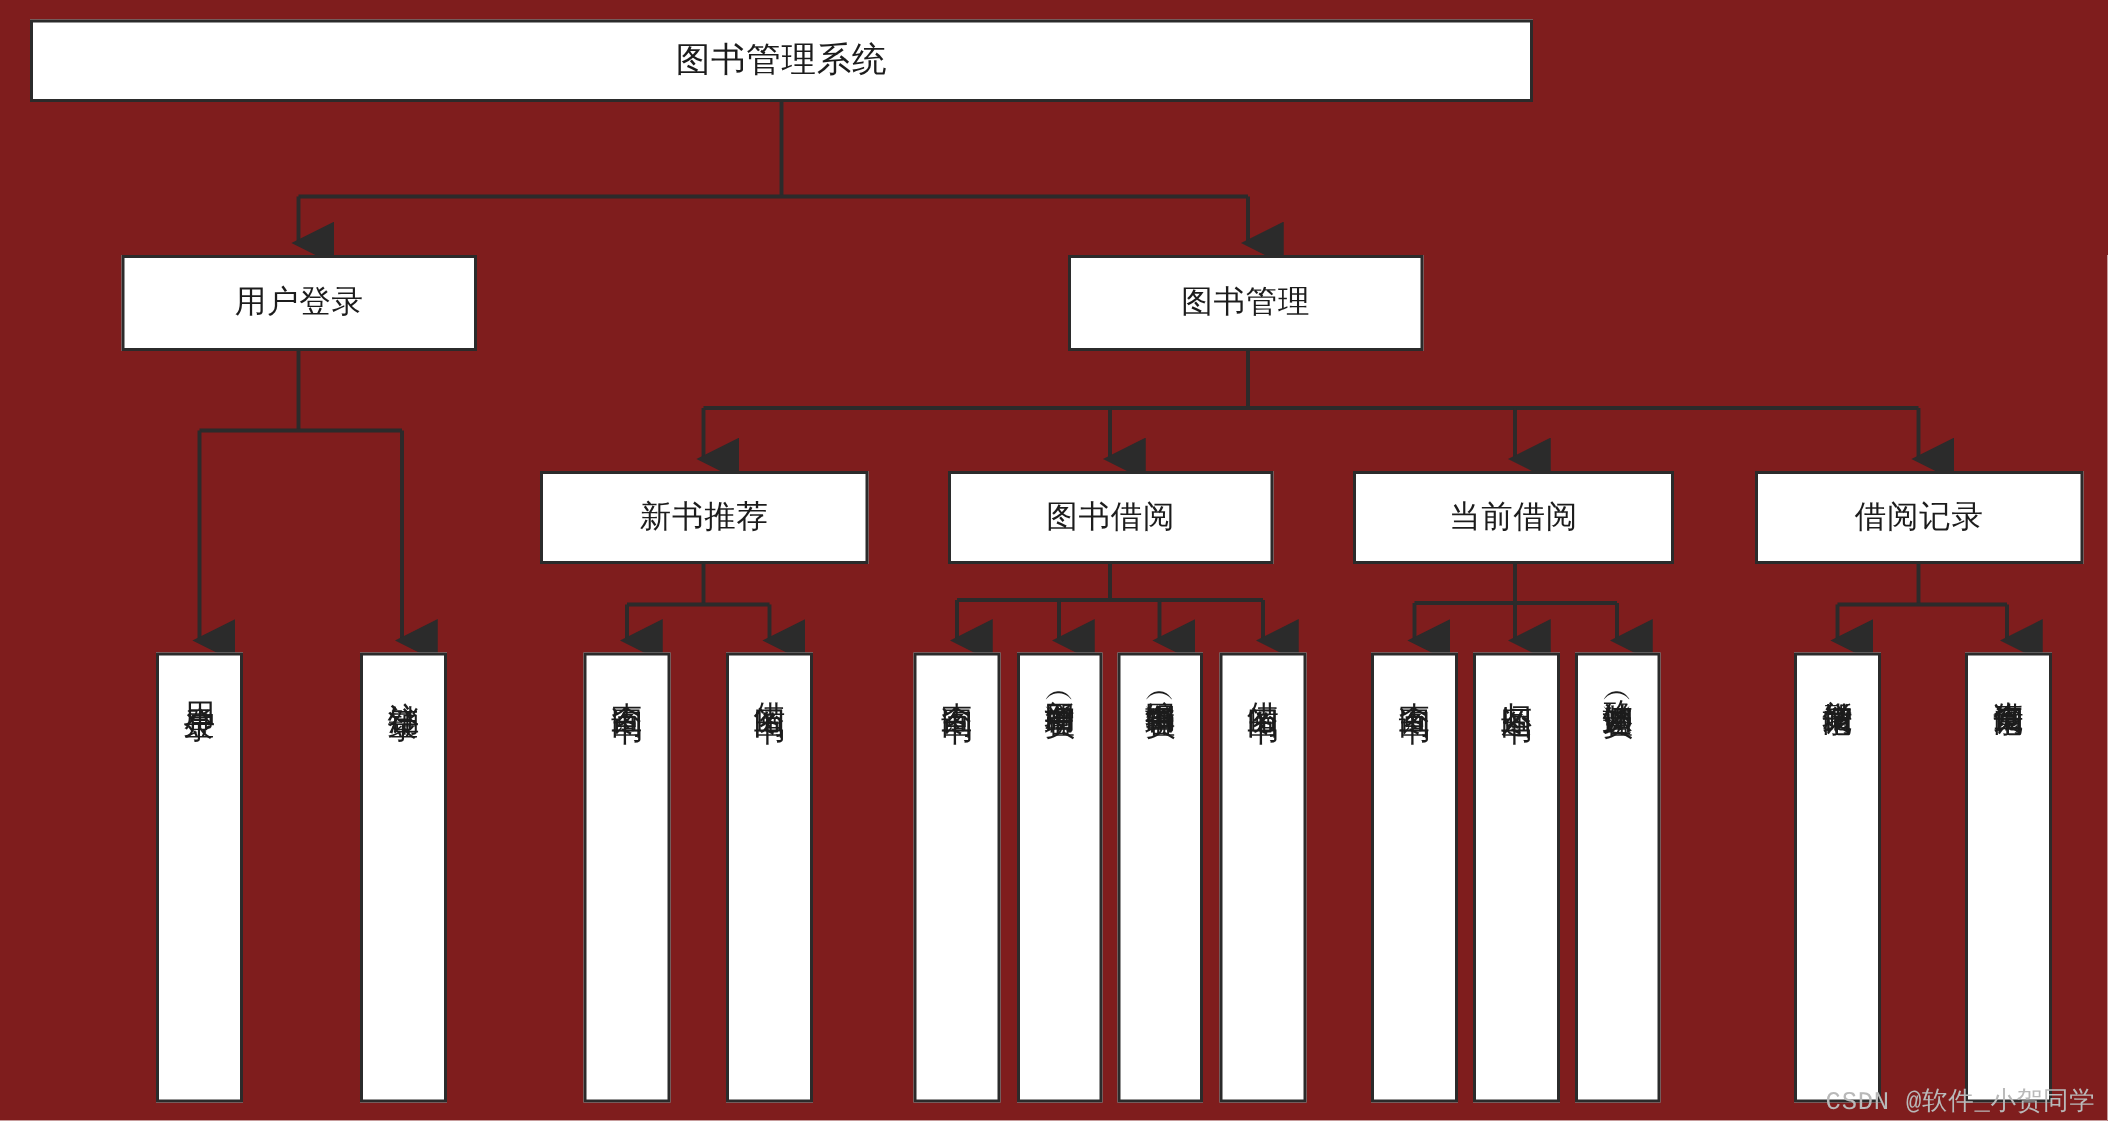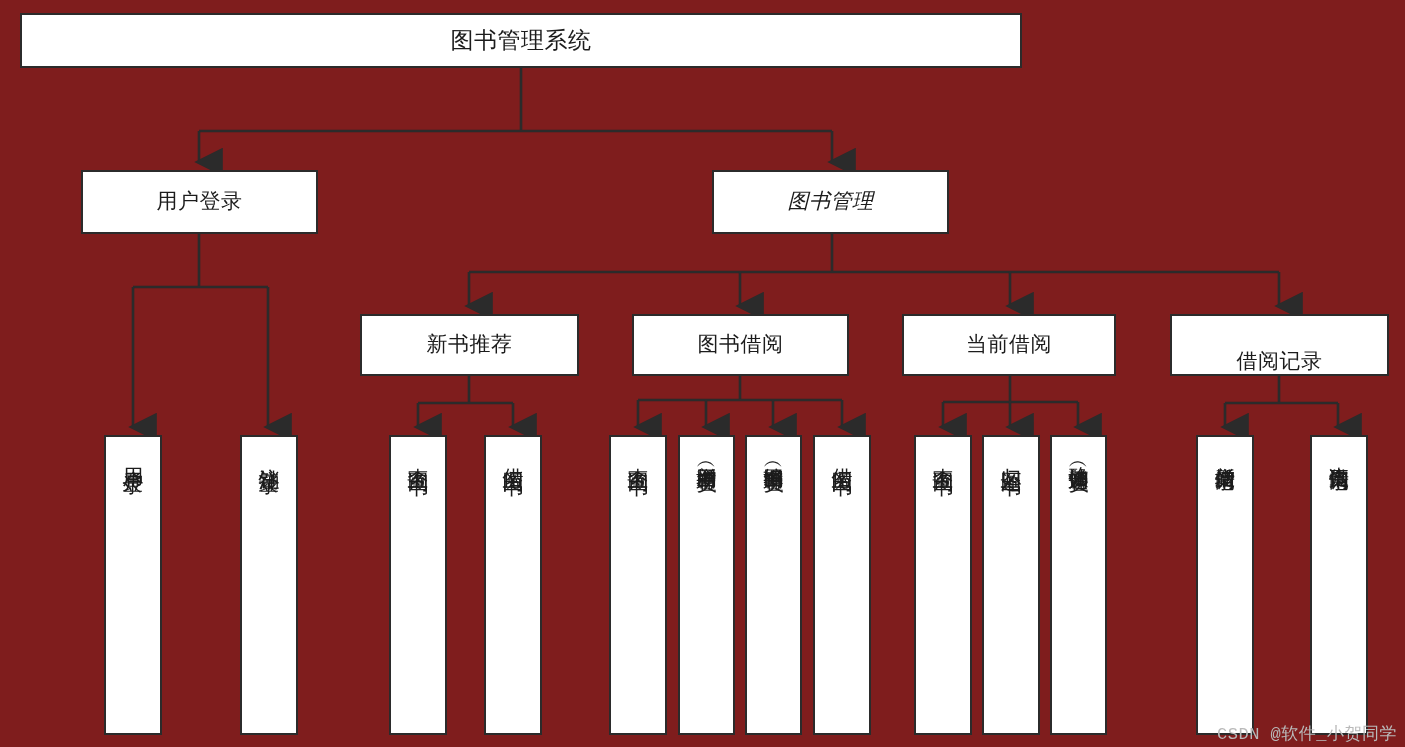--- a/index.html
+++ b/index.html
@@ -128,37 +128,37 @@
   </svg>
 
   <div class="node root" style="left:20px;top:13px;width:1002px;height:55px;">
     <span class="label">图书管理系统</span>
   </div>
 
   <div class="node branch" style="left:81px;top:170px;width:237px;height:64px;">
     <span class="label">用户登录</span>
   </div>
 
-  <div class="node branch" style="left:712px;top:170px;width:237px;height:64px;font-style:italic;">
+  <div class="node branch" style="left:712px;top:170px;width:237px;height:64px;">
     <span class="label">图书管理</span>
   </div>
 
   <div class="node branch" style="left:632px;top:314px;width:217px;height:62px;">
     <span class="label">图书借阅</span>
   </div>
 
   <div class="node branch" style="left:360px;top:314px;width:219px;height:62px;">
     <span class="label">新书推荐</span>
   </div>
 
   <div class="node branch" style="left:902px;top:314px;width:214px;height:62px;">
     <span class="label">当前借阅</span>
   </div>
 
-  <div class="node branch" style="left:1170px;top:314px;width:219px;height:62px;align-items:flex-end;">
+  <div class="node branch" style="left:1170px;top:314px;width:219px;height:62px;">
     <span class="label">借阅记录</span>
   </div>
 
   <div class="node leaf" style="left:104px;top:435px;width:58px;height:300px;">
     <span class="label">用户登录</span>
   </div>
   <div class="node leaf" style="left:240px;top:435px;width:58px;height:300px;">
     <span class="label">注销登录</span>
   </div>
 

